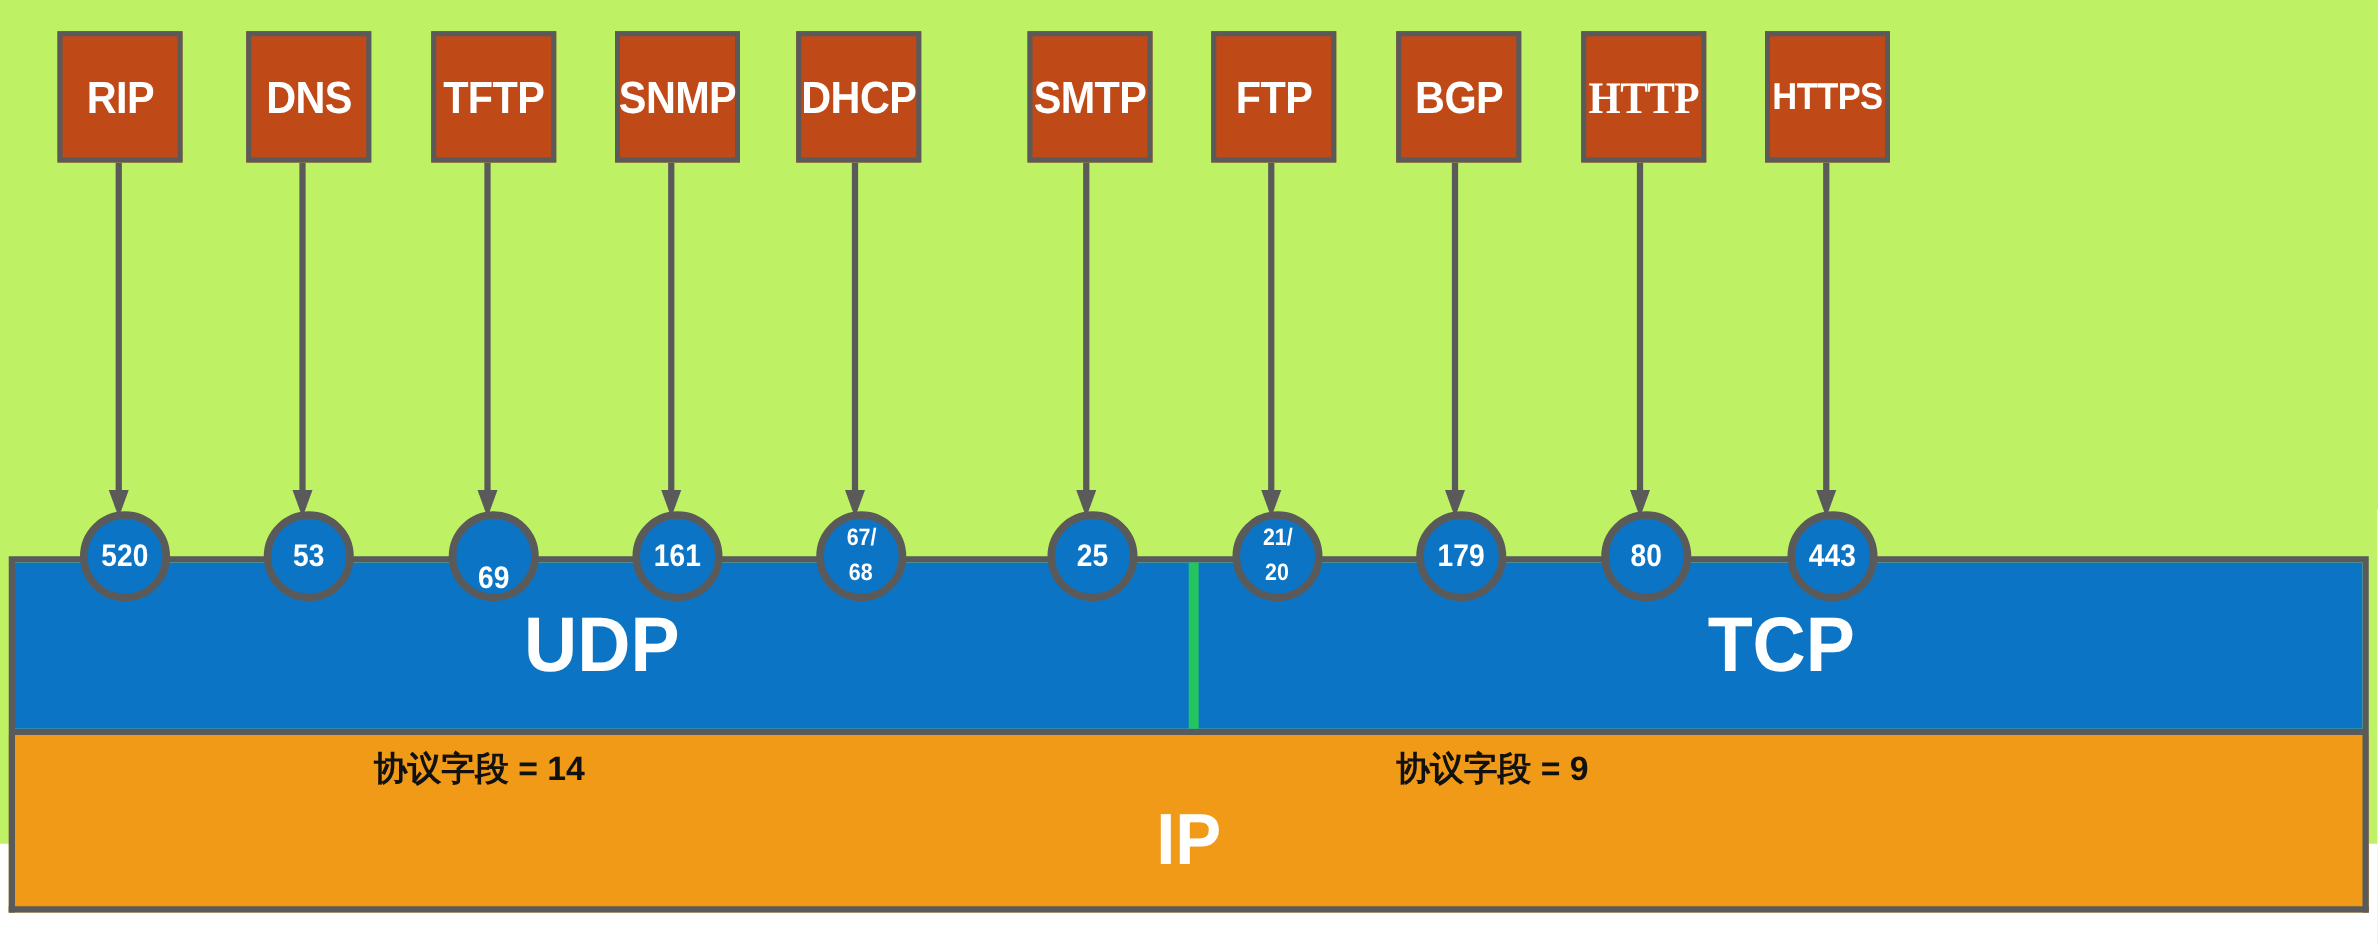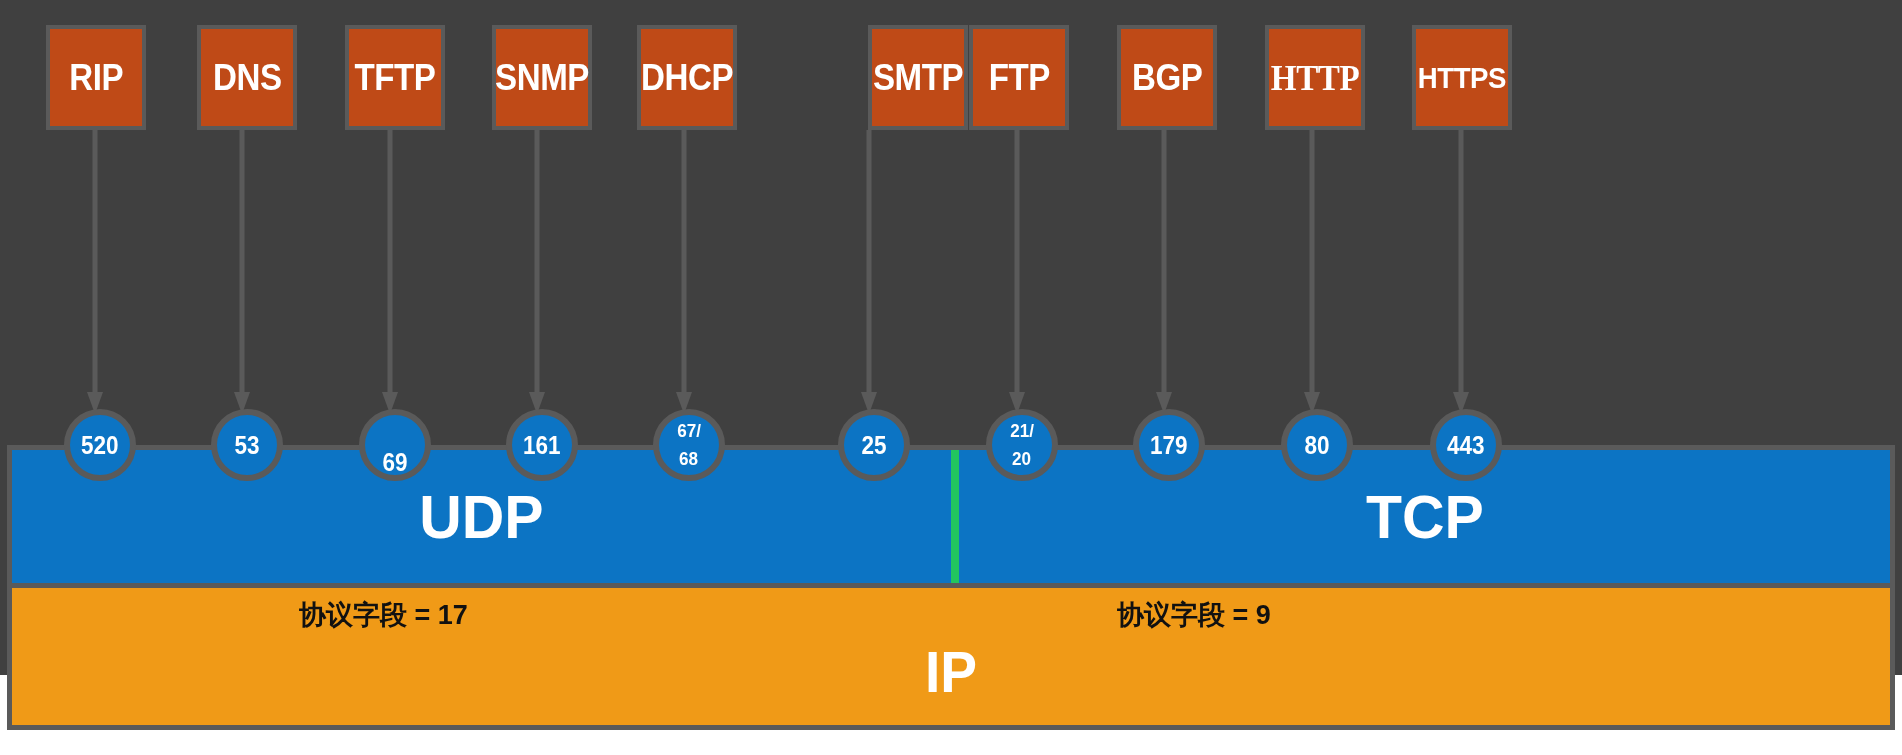--- a/index.html
+++ b/index.html
@@ -1,17 +1,17 @@
 <!DOCTYPE html>
 <html><head>
 <meta charset="utf-8">
 <style>
   html,body{margin:0;padding:0;background:#ffffff;}
   body{width:1902px;height:755px;font-family:"Liberation Sans",sans-serif;overflow:hidden;}
-  #stage{position:relative;width:1902px;height:675px;background:#404040;}
+  #stage{position:relative;width:1902px;height:675px;background:#bef264;}
 
   
   .proto-box{
     position:absolute;
     top:25px;
     width:100px;
     height:105px;
     background:#BF4A17;
     border:4px solid #5A5A5A;
     box-sizing:border-box;
@@ -145,21 +145,21 @@
       </div>
       <div class="proto-box" style="left: 345px;">
         <span class="proto-label">TFTP</span>
       </div>
       <div class="proto-box" style="left: 492px;">
         <span class="proto-label">SNMP</span>
       </div>
       <div class="proto-box" style="left: 637px;">
         <span class="proto-label">DHCP</span>
       </div>
-      <div class="proto-box" style="left: 868px;">
+      <div class="proto-box" style="left: 822px;">
         <span class="proto-label">SMTP</span>
       </div>
       <div class="proto-box" style="left: 969px;">
         <span class="proto-label">FTP</span>
       </div>
       <div class="proto-box" style="left: 1117px;">
         <span class="proto-label">BGP</span>
       </div>
       <div class="proto-box" style="left: 1265px; font-family: Liberation Serif, serif;">
         <span class="proto-label">HTTP</span>
@@ -225,21 +225,21 @@
       </div>
       <div class="arrow" style="left: 1452px;">
         <svg width="18" height="285" viewBox="0 0 18 285">
           <line x1="9" y1="0" x2="9" y2="268" stroke="#5A5A5A" stroke-width="5"></line>
           <polygon points="9,284 1,262 17,262" fill="#5A5A5A"></polygon>
         </svg>
       </div>
     </div>
 
   <div id="ip-band">
-    <div class="proto-field" id="proto-field-udp">协议字段 = 17</div>
+    <div class="proto-field" id="proto-field-udp">协议字段 = 14</div>
     <div class="proto-field" id="proto-field-tcp">协议字段 = 9</div>
     <div id="ip-label">IP</div>
   </div>
 
   <div id="transport-band">
     <div class="transport-cell" id="udp-cell">
       <div class="transport-label">UDP</div>
     </div>
     <div class="transport-cell" id="tcp-cell">
       <div class="transport-label">TCP</div>

